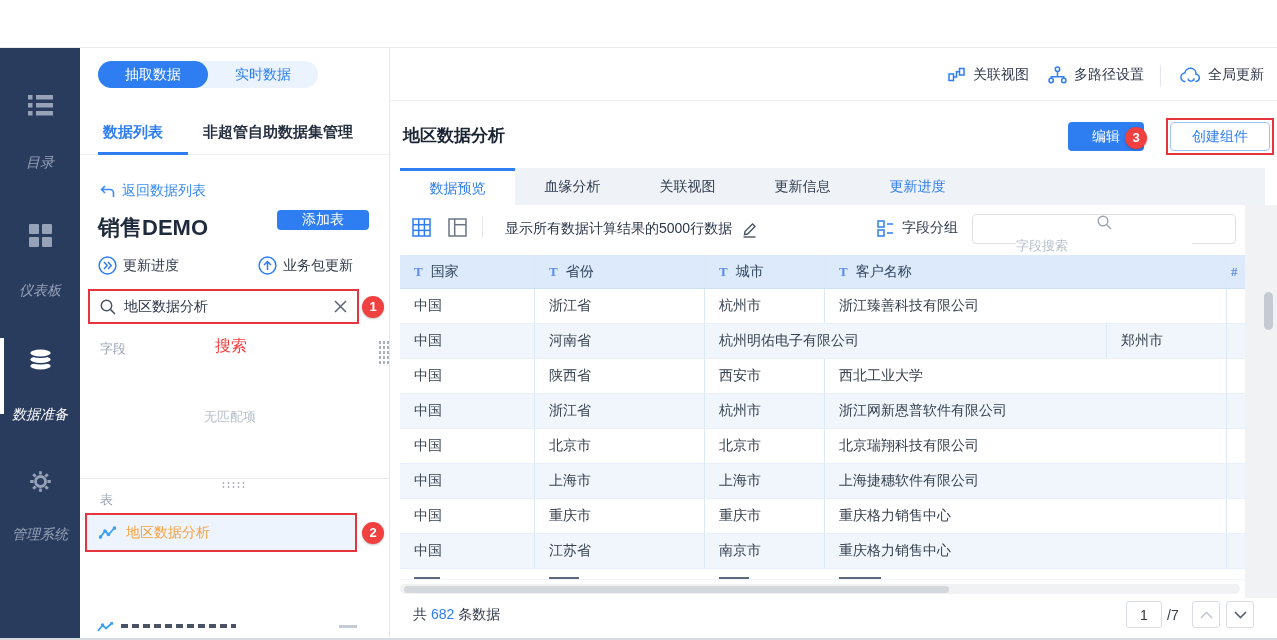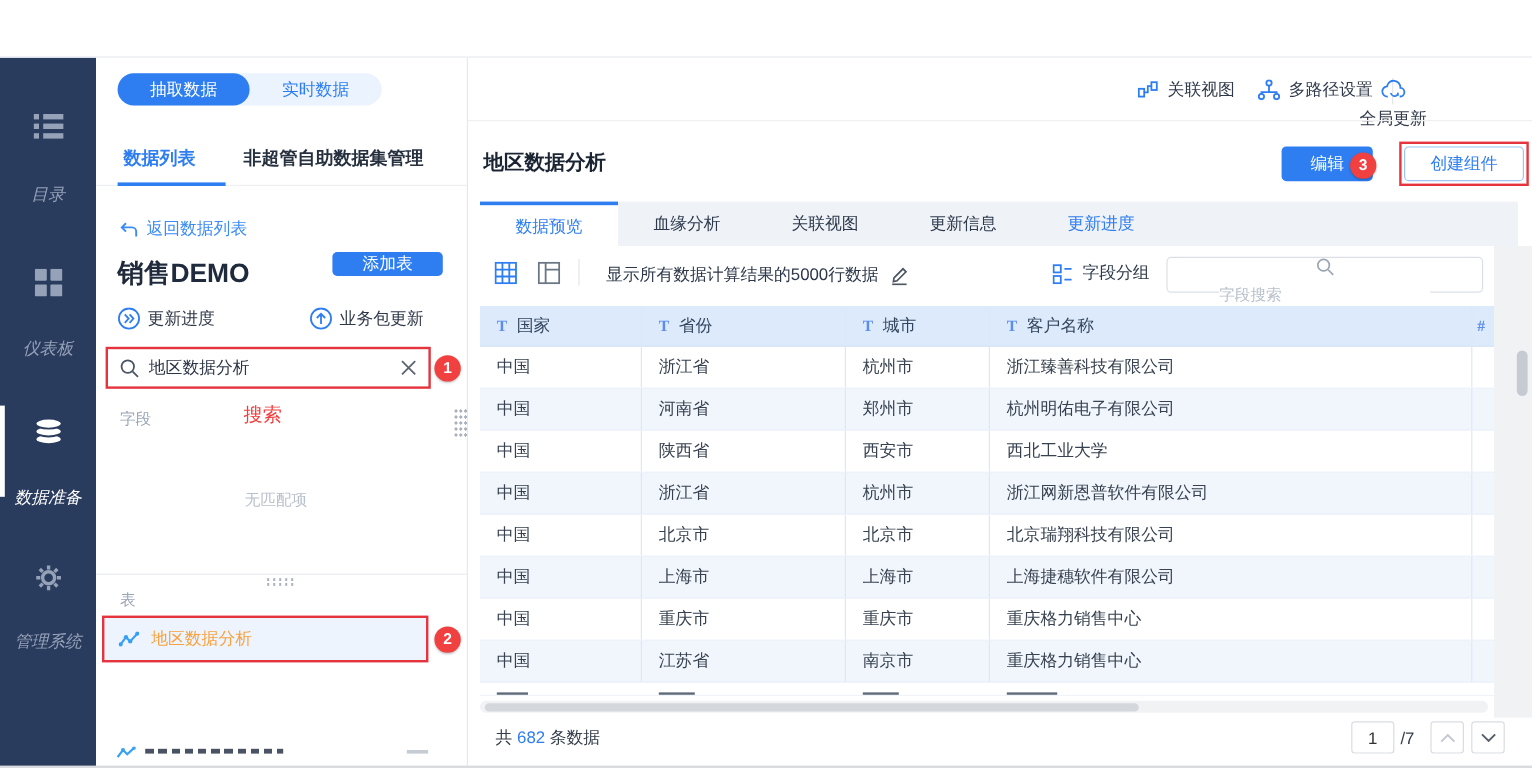--- a/index.html
+++ b/index.html
@@ -39,21 +39,21 @@
   .pkg-title { left:98px; top:213px; font-size:22px; font-weight:bold; color:#1f2a3c; }
   .btn-blue { background:#2E7EF2; color:#fff; font-size:14px; border:none; border-radius:4px; cursor:pointer; }
   .add-table-btn { left:277px; top:210px; width:92px; height:20px; }
   .mini-link { display:flex; align-items:center; gap:6px; font-size:14px; color:#30394a; cursor:pointer; }
   .searchbox { left:88px; top:289px; width:271px; height:35px; border:2px solid #E5343D; background:#fff;
                display:flex; align-items:center; padding:0 10px; gap:8px; }
   .searchbox .val { flex:1; border:none; outline:none; font-size:14px; color:#2b3444; font-family:inherit; background:transparent; }
   .badge { width:22px; height:22px; border-radius:50%; background:#f0403f; color:#fff; font-size:13px; font-weight:bold;
            text-align:center; line-height:22px; box-shadow:0 1px 2px rgba(0,0,0,.25); z-index:25; }
   .gray-lbl { font-size:13px; color:#9aa5b5; }
-  .red-hint { left:203px; top:336px; font-size:16px; color:#f03e3e; }
+  .red-hint { left:215px; top:336px; font-size:16px; color:#f03e3e; }
   .no-match { left:80px; top:408px; width:300px; text-align:center; font-size:13px; color:#b8c0cb; }
   .hdots { left:221px; top:481px; width:24px; height:8px;
            background-image:radial-gradient(#a9b1bd 1.1px, transparent 1.2px); background-size:5px 4px; }
   .vdots { left:378px; top:340px; width:12px; height:26px;
            background-image:radial-gradient(#a9b1bd 1.1px, transparent 1.2px); background-size:4px 5px; }
   .panel-divider { left:80px; top:478px; width:309px; height:1px; background:#e8eaee; }
   .table-item { left:85px; top:513px; width:272px; height:39px; border:2px solid #E5343D; background:#EDF4FD;
                 display:flex; align-items:center; gap:10px; padding:0 12px; cursor:pointer; }
   .table-item .nm { font-size:14px; color:#F7A23F; }
   .partial-item { left:97px; top:622px; width:260px; height:18px; overflow:hidden; }
@@ -335,21 +335,21 @@
             <circle cx="15.8" cy="14.5" r="2.2"></circle>
           <path d="M9.5 5.4 v3.2 M3.2 12.3 v-1.5 h12.6 v1.5 M9.5 8.6 v2.2"></path>
         </g>
       </svg>
     </span>
     <span>多路径设置</span>
   </div>
 
   <div class="abs vdiv" style="left:1160px; top:65px;"></div>
 
-  <div class="abs top-action" style="left:1133px; top:66px;flex-direction:column;">
+  <div class="abs top-action" style="left:1180px; top:66px;">
     <span>
       <svg width="21" height="17" viewBox="0 0 21 17">
         <path d="M5.5 14.5 a4.3 4.3 0 0 1 -.6 -8.6 A5.6 5.6 0 0 1 16 7.2 a3.6 3.6 0 0 1 -.6 7.2" fill="none" stroke="#2E7EF2" stroke-width="1.5"></path>
         <path d="M8 11.5 a3 3 0 0 0 5.4 1.4 M13.8 11.2 l.2 2 -2 .2" fill="none" stroke="#2E7EF2" stroke-width="1.4"></path>
       </svg>
     </span>
     <span>全局更新</span>
   </div>
 
   <div class="abs main-top-line"></div>
@@ -455,22 +455,22 @@
     <div class="tr">
       <div class="td c1">中国</div>
       <div class="td c2">浙江省</div>
       <div class="td c3">杭州市</div>
       <div class="td c4">浙江臻善科技有限公司</div>
       <div class="td c5"></div>
     </div>
     <div class="tr alt">
       <div class="td c1">中国</div>
       <div class="td c2">河南省</div>
+      <div class="td c4">杭州明佑电子有限公司</div>
       <div class="td c3">郑州市</div>
-      <div class="td c4">杭州明佑电子有限公司</div>
       <div class="td c5"></div>
     </div>
     <div class="tr">
       <div class="td c1">中国</div>
       <div class="td c2">陕西省</div>
       <div class="td c3">西安市</div>
       <div class="td c4">西北工业大学</div>
       <div class="td c5"></div>
     </div>
     <div class="tr alt">

